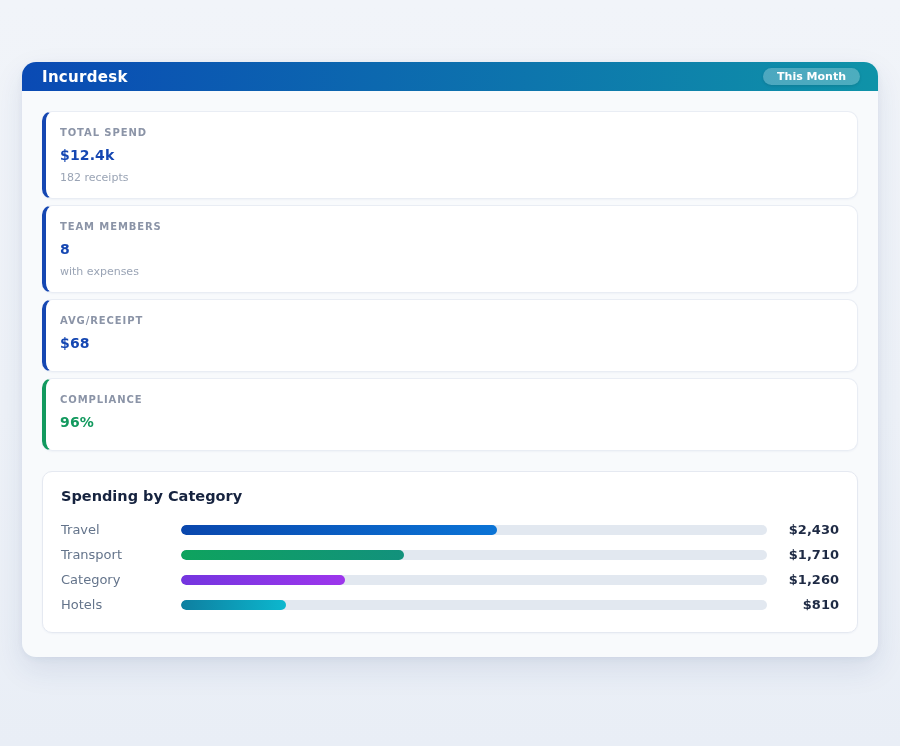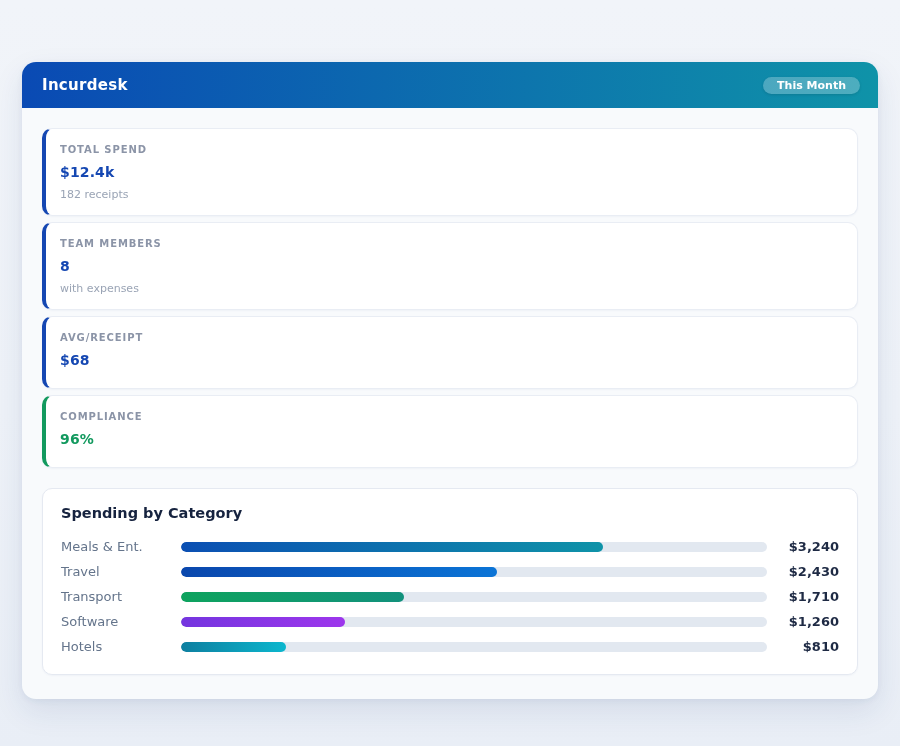--- a/index.html
+++ b/index.html
@@ -12,21 +12,21 @@
   .panel {
     position: absolute;
     left: 22px; top: 62px;
     width: 856px;
     background: #f8fafc;
     border-radius: 14px;
     box-shadow: 0 12px 30px rgba(30, 60, 120, 0.10), 0 2px 6px rgba(30,60,120,0.06);
     overflow: hidden;
   }
   .panel-header {
-    height: 46px;
+    height: 29px;
     display: flex;
     align-items: center;
     justify-content: space-between;
     padding: 0 18px 0 20px;
   }
   .app-title {
     color: #ffffff;
     font-size: 15px;
     font-weight: bold;
     letter-spacing: 0.02em;
@@ -153,46 +153,39 @@
 
     <div class="stat-card" style="border-left-color: rgb(18, 153, 94);">
       <div class="stat-label">COMPLIANCE</div>
       <div class="stat-value" style="color: rgb(18, 153, 94);">96%</div>
 
     </div>
 
     <div class="chart-card">
       <div class="chart-title">Spending by Category</div>
 
-      <div class="chart-row">
-        <div class="row-label">Meals &amp; Ent.</div>
-        <div class="row-track">
-          <div class="row-bar" style="width: 72%; background: linear-gradient(90deg, rgb(11, 79, 179), rgb(15, 147, 168));"></div>
-        </div>
-        <div class="row-value">$3,240</div>
-      </div>
 
       <div class="chart-row">
         <div class="row-label">Travel</div>
         <div class="row-track">
           <div class="row-bar" style="width: 54%; background: linear-gradient(90deg, rgb(10, 71, 173), rgb(11, 116, 214));"></div>
         </div>
         <div class="row-value">$2,430</div>
       </div>
 
       <div class="chart-row">
         <div class="row-label">Transport</div>
         <div class="row-track">
           <div class="row-bar" style="width: 38%; background: linear-gradient(90deg, rgb(14, 163, 94), rgb(18, 145, 124));"></div>
         </div>
         <div class="row-value">$1,710</div>
       </div>
 
       <div class="chart-row">
-        <div class="row-label">Software</div>
+        <div class="row-label">Category</div>
         <div class="row-track">
           <div class="row-bar" style="width: 28%; background: linear-gradient(90deg, rgb(116, 53, 223), rgb(157, 54, 236));"></div>
         </div>
         <div class="row-value">$1,260</div>
       </div>
 
       <div class="chart-row">
         <div class="row-label">Hotels</div>
         <div class="row-track">
           <div class="row-bar" style="width: 18%; background: linear-gradient(90deg, rgb(14, 127, 160), rgb(12, 183, 206));"></div>

